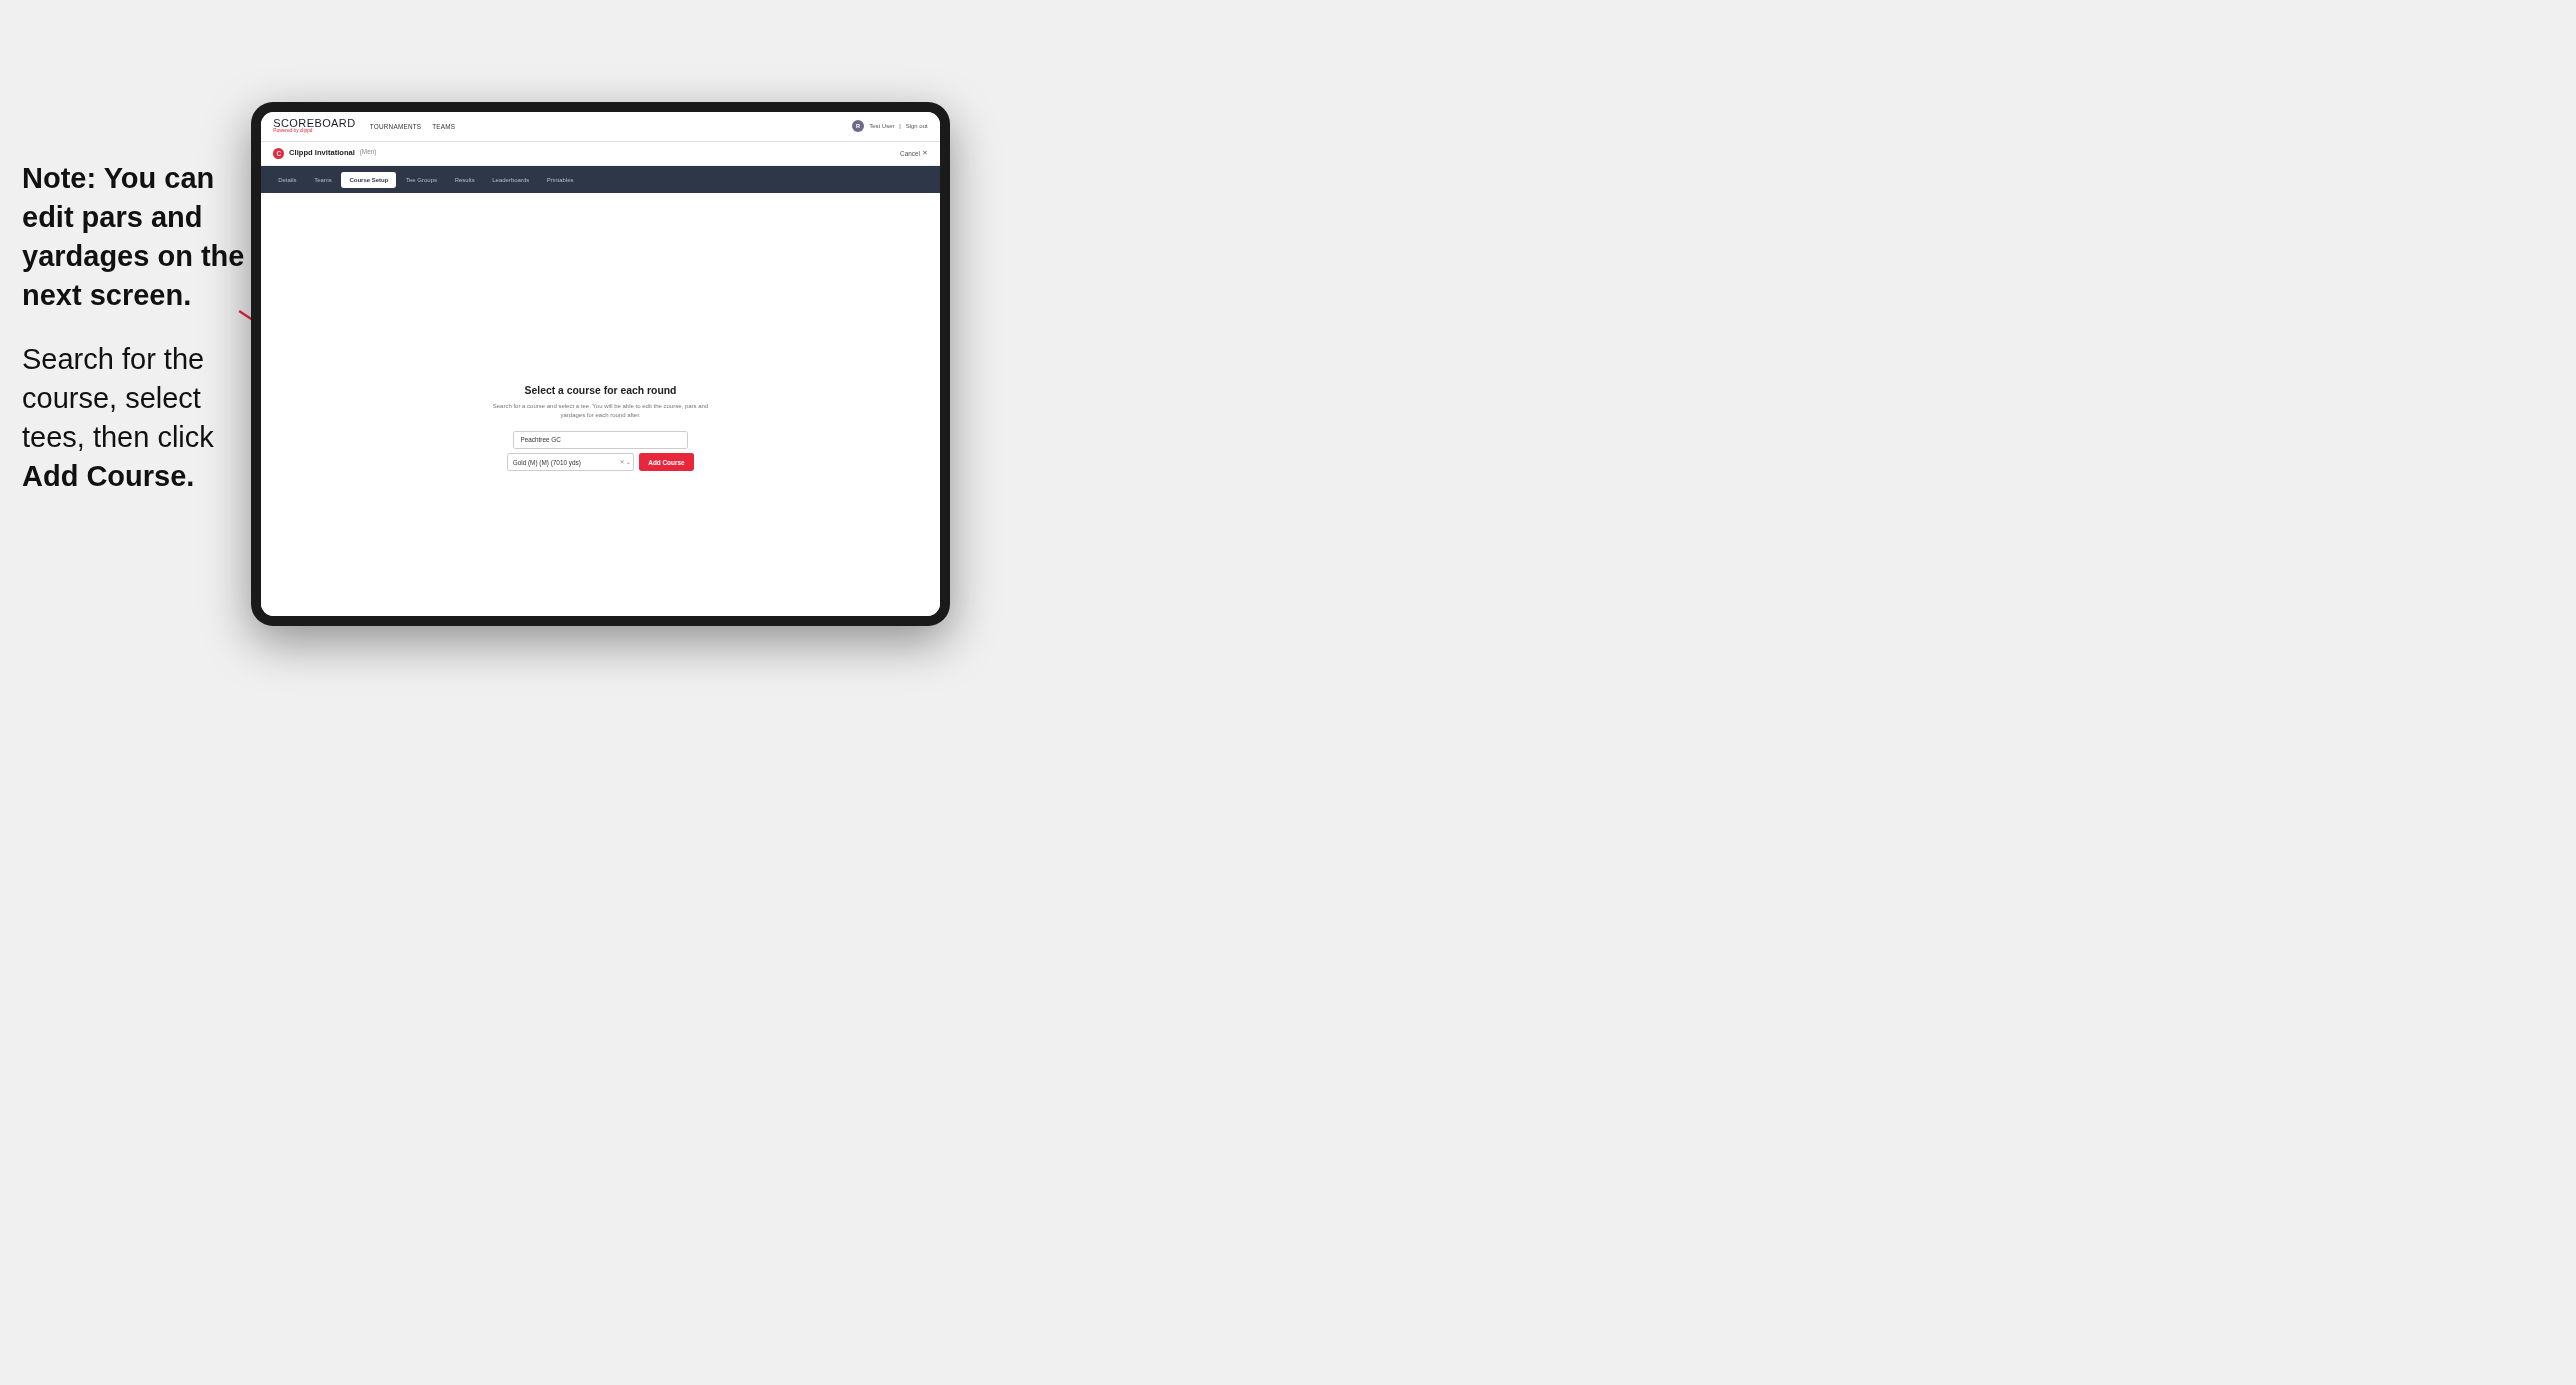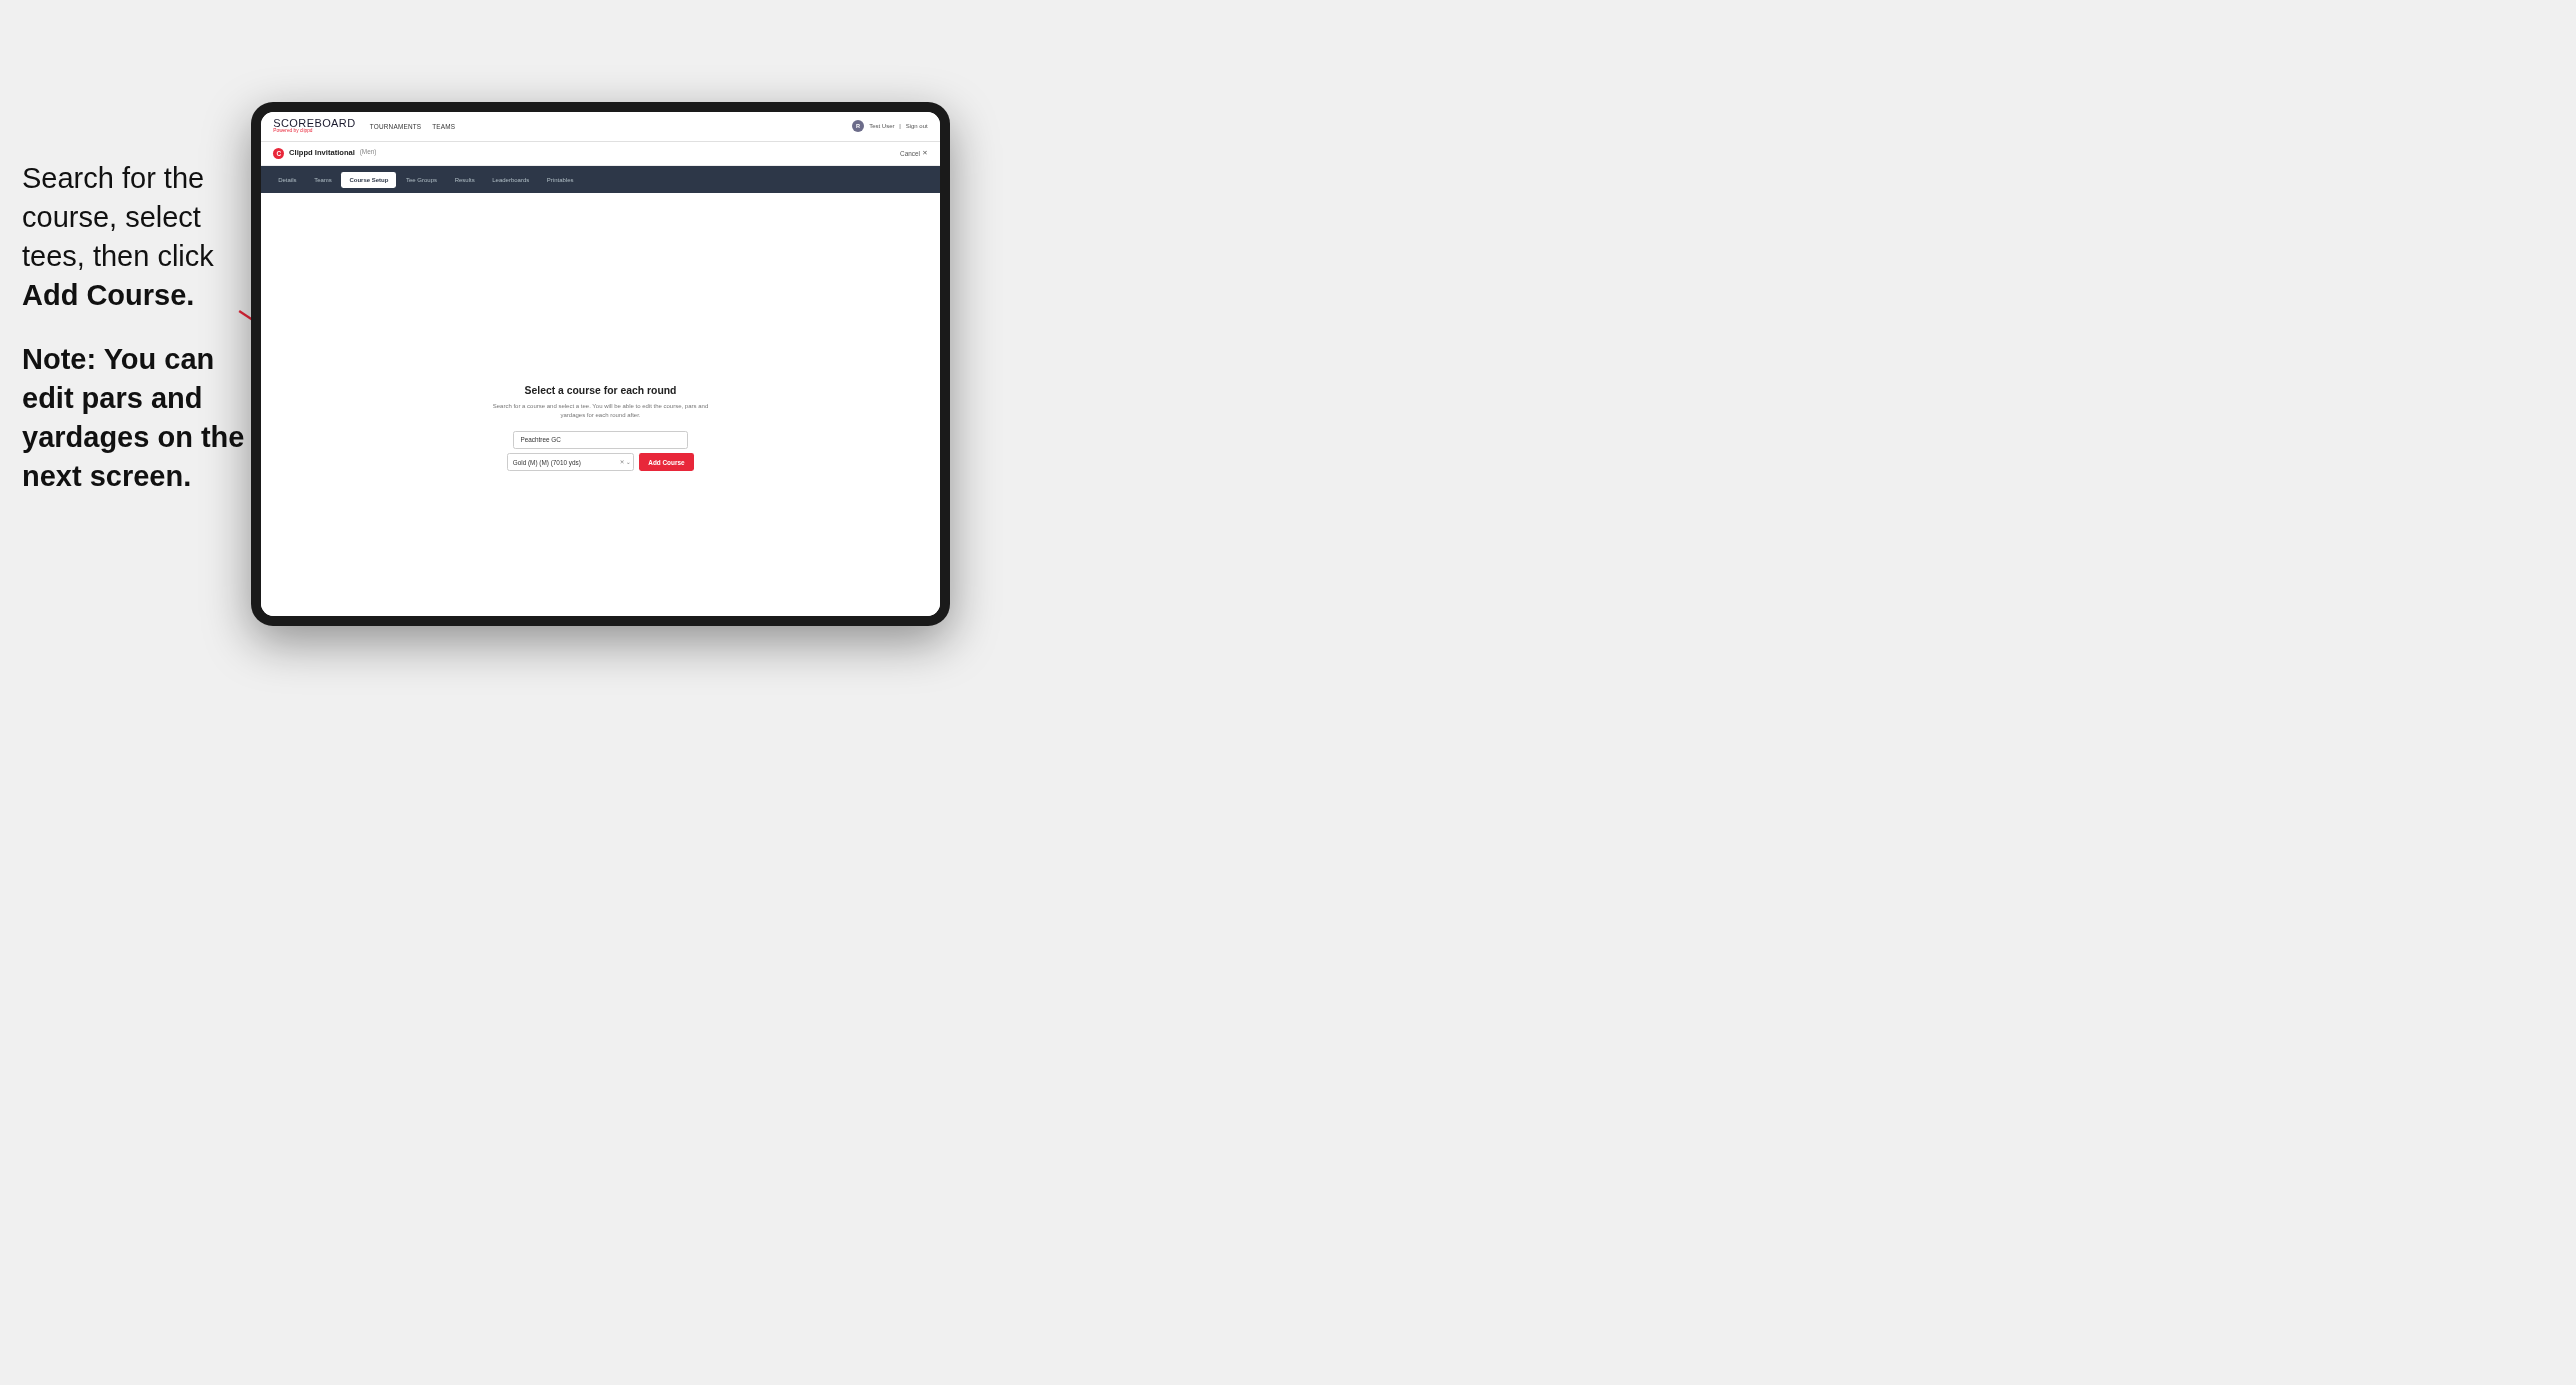--- a/index.html
+++ b/index.html
@@ -311,30 +311,30 @@
       cursor: pointer;
       height: 17.5px;
       white-space: nowrap;
     }
   </style>
 </head>
 <body>
 
 <div class="instructions">
   <p>
+    <span class="note">Note: You can</span><br>
+    <span class="note">edit pars and</span><br>
+    <span class="note">yardages on the</span><br>
+    <span class="note">next screen.</span>
+  </p>
+  <p>
     <span>Search for the</span><br>
     <span>course, select</span><br>
     <span>tees, then click</span><br>
     <span class="highlight">Add Course.</span>
-  </p>
-  <p>
-    <span class="note">Note: You can</span><br>
-    <span class="note">edit pars and</span><br>
-    <span class="note">yardages on the</span><br>
-    <span class="note">next screen.</span>
   </p>
 </div>
 
 <svg class="arrow-svg" viewBox="0 0 430 280">
   <defs>
     <marker id="arrowhead" markerWidth="10" markerHeight="7" refX="10" refY="3.5" orient="auto">
       <polygon points="0 0, 10 3.5, 0 7" fill="#e8273a"></polygon>
     </marker>
   </defs>
   <line x1="30" y1="20" x2="360" y2="240" stroke="#e8273a" stroke-width="3" marker-end="url(#arrowhead)"></line>

